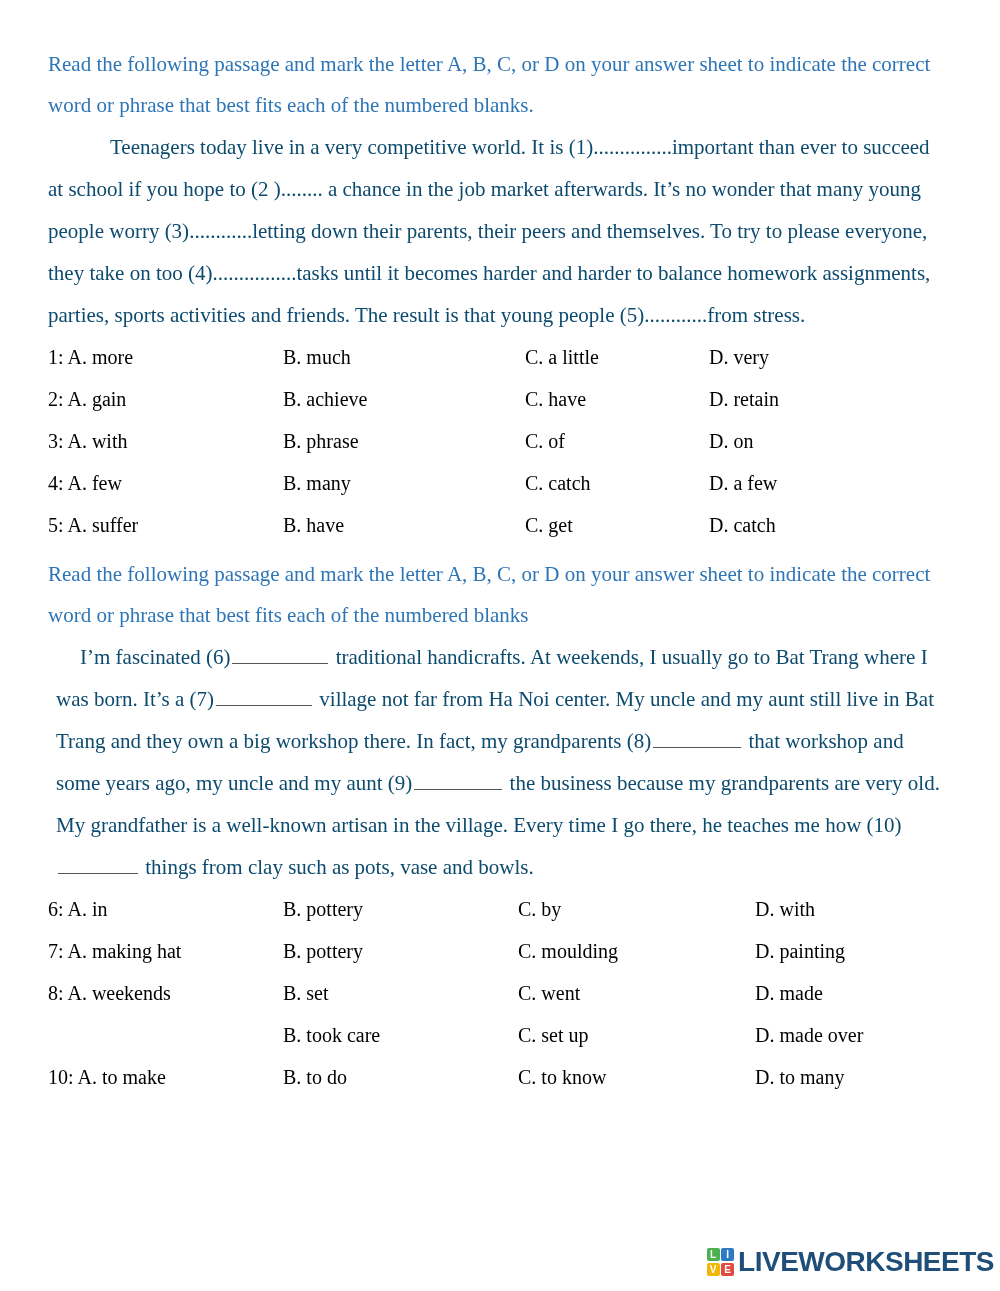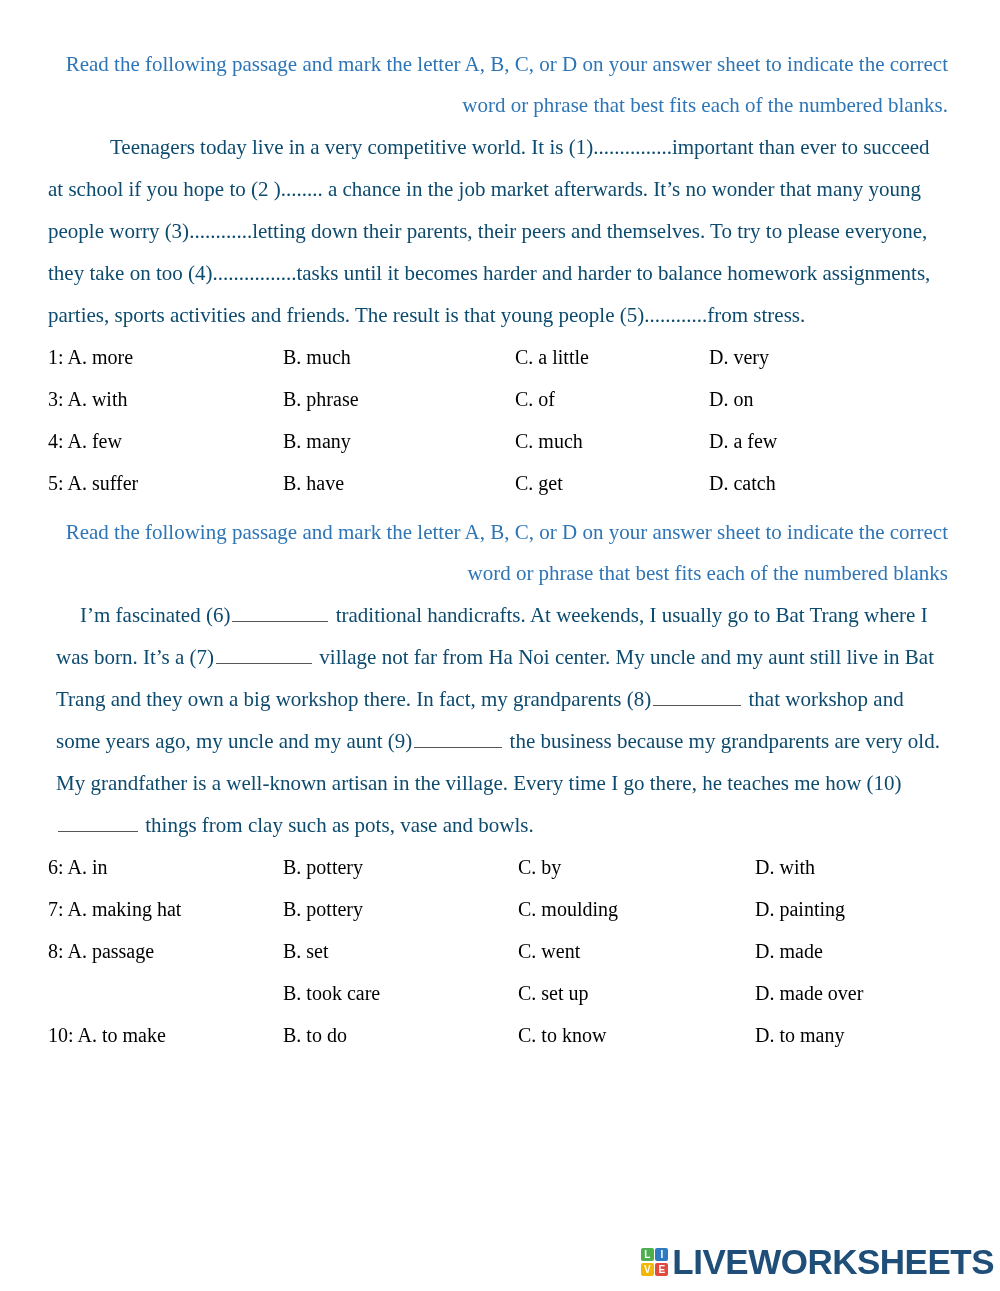--- a/index.html
+++ b/index.html
@@ -27,21 +27,21 @@
     position: absolute;
     left: 48px;
     top: 44px;
     width: 900px;
   }
 
   .instruction {
     color: #2E75B6;
     font-size: 21px;
     line-height: 41px;
-    text-align: right;
+    text-align: left;
     margin: 0 0 0 0;
   }
 
   .passage {
     font-size: 21px;
     line-height: 42px;
     text-align: left;
     margin: 0;
     color: #0c4a6e;
   }
@@ -77,21 +77,21 @@
 
   .opt-col {
     position: absolute;
     top: 0;
     white-space: nowrap;
   }
 
   
   .b1 .c-a { left: 0px; }
   .b1 .c-b { left: 235px; }
-  .b1 .c-c { left: 467px; text-align: center; }
+  .b1 .c-c { left: 477px; text-align: center; }
   .b1 .c-d { left: 647px; margin-left: 14px; }
 
   
   .b2 .c-a { left: 0px; }
   .b2 .c-b { left: 235px; }
   .b2 .c-c { left: 470px; }
   .b2 .c-d { left: 707px; }
 
   .gap-before-instr2 { height: 8px; }
 
@@ -130,21 +130,21 @@
     text-align: center;
   }
   .tile-l { background: #4CAF50; }
   .tile-i { background: #2E7BC4; }
   .tile-v { background: #F2B705; }
   .tile-e { background: #E04A3F; }
 
   .logo-text {
     font-family: "Liberation Sans", "DejaVu Sans", sans-serif;
     font-weight: bold;
-    font-size: 35px;
+    font-size: 28px;
     letter-spacing: -0.5px;
     color: #1F4E79;
     line-height: 40px;
   }
 </style>
 </head>
 <body>
 
 <div class="page">
 
@@ -157,34 +157,41 @@
     <div class="options-block b1">
 
       <div class="opt-row">
         <span class="opt-col c-a"><span>1:</span>
           <span>A. more</span></span>
         <span class="opt-col c-b">B. much</span>
         <span class="opt-col c-c">C. a little</span>
         <span class="opt-col c-d">D. very</span>
       </div>
 
+      <div class="opt-row">
+        <span class="opt-col c-a"><span>2:</span>
+          <span>A. gain</span></span>
+        <span class="opt-col c-b">B. achieve</span>
+        <span class="opt-col c-c">C. have</span>
+        <span class="opt-col c-d">D. retain</span>
+      </div>
 
       <div class="opt-row">
         <span class="opt-col c-a"><span>3:</span>
           <span>A. with</span></span>
         <span class="opt-col c-b">B. phrase</span>
         <span class="opt-col c-c">C. of</span>
         <span class="opt-col c-d">D. on</span>
       </div>
 
       <div class="opt-row">
         <span class="opt-col c-a"><span>4:</span>
           <span>A. few</span></span>
         <span class="opt-col c-b">B. many</span>
-        <span class="opt-col c-c">C. much</span>
+        <span class="opt-col c-c">C. catch</span>
         <span class="opt-col c-d">D. a few</span>
       </div>
 
       <div class="opt-row">
         <span class="opt-col c-a"><span>5:</span>
           <span>A. suffer</span></span>
         <span class="opt-col c-b">B. have</span>
         <span class="opt-col c-c">C. get</span>
         <span class="opt-col c-d">D. catch</span>
       </div>
@@ -210,21 +217,21 @@
       <div class="opt-row">
         <span class="opt-col c-a"><span>7:</span>
           <span>A. making hat</span></span>
         <span class="opt-col c-b">B. pottery</span>
         <span class="opt-col c-c">C. moulding</span>
         <span class="opt-col c-d">D. painting</span>
       </div>
 
       <div class="opt-row">
         <span class="opt-col c-a"><span>8:</span>
-          <span>A. passage</span></span>
+          <span>A. weekends</span></span>
         <span class="opt-col c-b">B. set</span>
         <span class="opt-col c-c">C. went</span>
         <span class="opt-col c-d">D. made</span>
       </div>
 
       <div class="opt-row">
         <span class="opt-col c-b">B. took care</span>
         <span class="opt-col c-c">C. set up</span>
         <span class="opt-col c-d">D. made over</span>
       </div>

